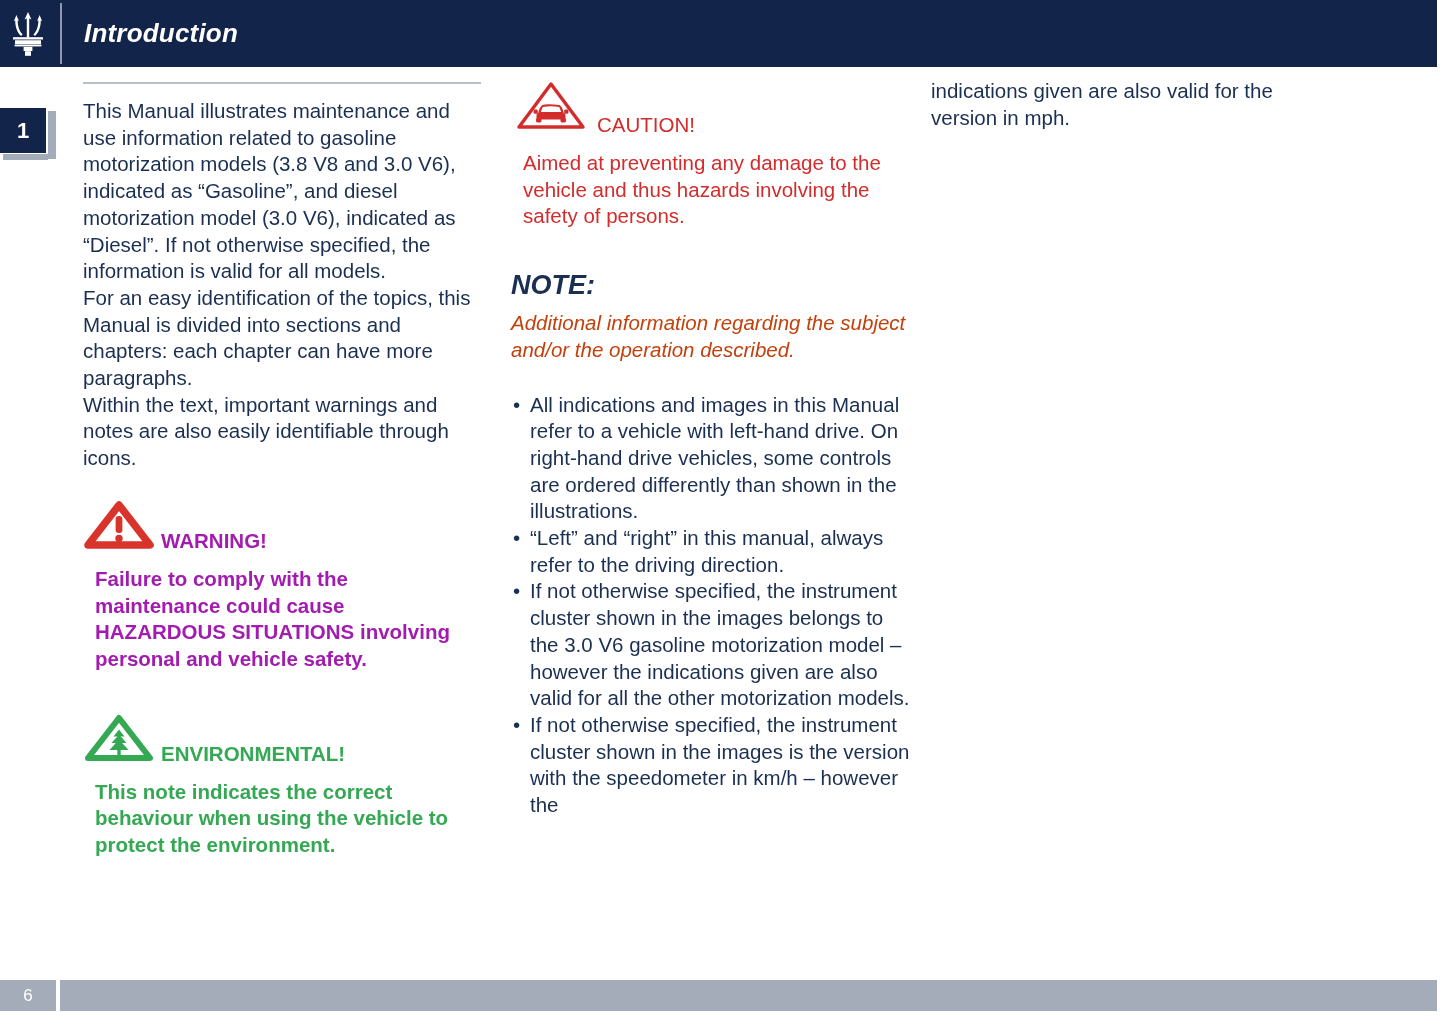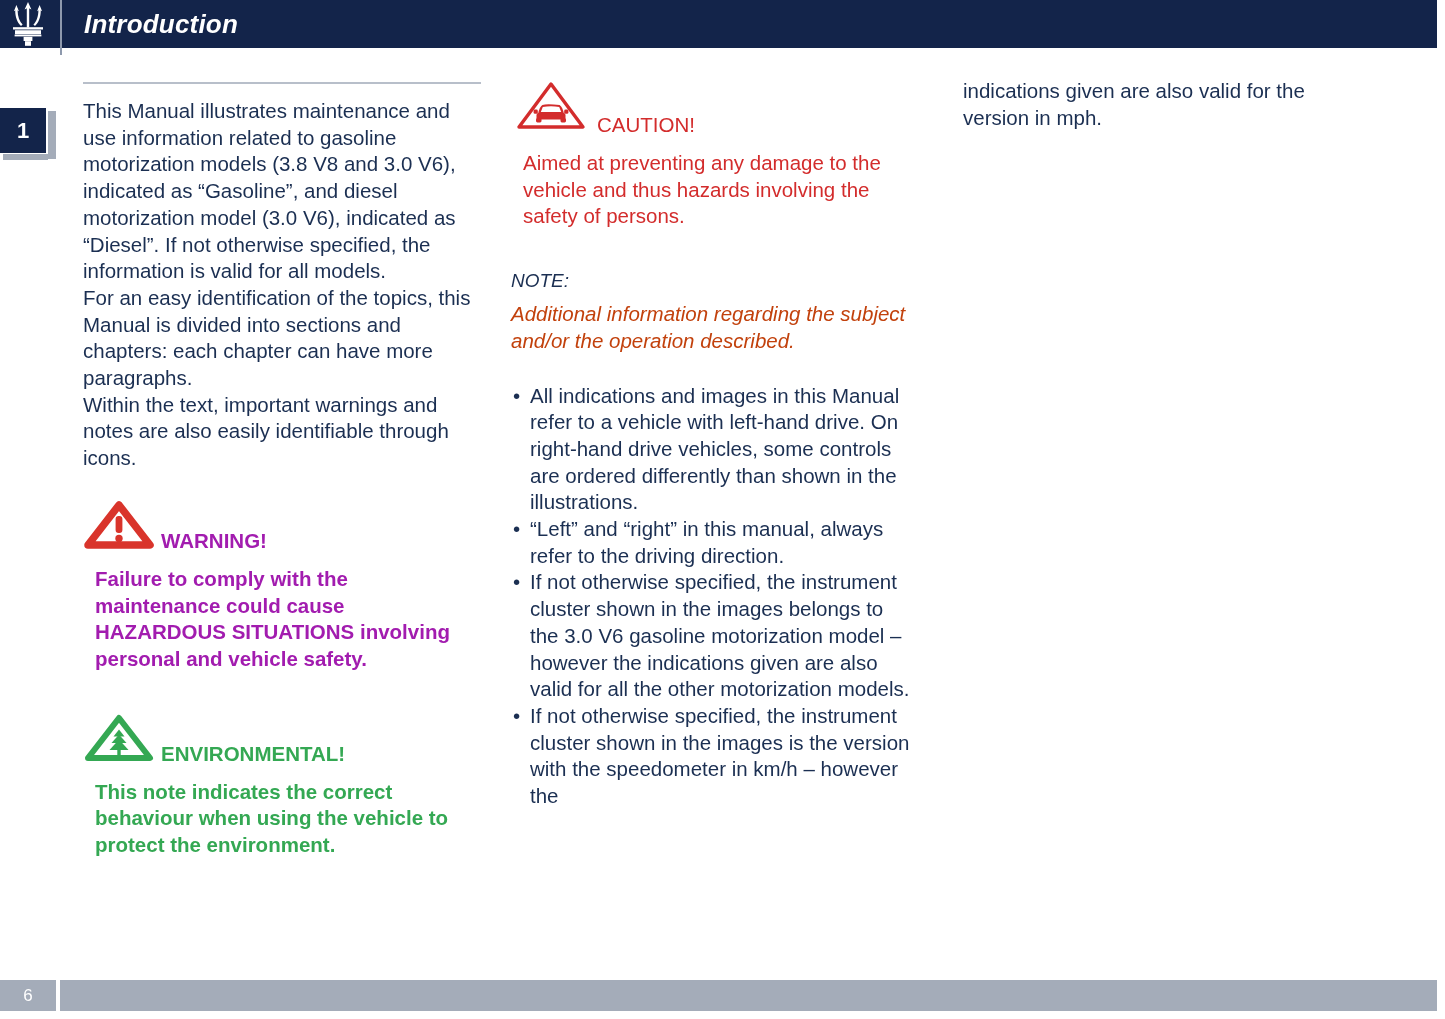--- a/index.html
+++ b/index.html
@@ -14,21 +14,21 @@
     overflow: hidden;
     position: relative;
   }
 
   
   .header {
     position: absolute;
     left: 0;
     top: 0;
     width: 1437px;
-    height: 48px;
+    height: 67px;
     background: #13244a;
     display: flex;
     align-items: center;
   }
   .logo-cell {
     width: 56px;
     height: 61px;
     display: flex;
     align-items: center;
     justify-content: center;
@@ -98,21 +98,21 @@
     top: 78px;
     width: 1300px;
     display: flex;
     gap: 0;
   }
   .col {
     width: 400px;
     flex: 0 0 400px;
   }
   .col-mid { margin-left: 28px; }
-  .col-right { margin-left: 52px; }
+  .col-right { margin-left: 20px; }
 
   
   .section-title {
     font-size: 29px;
     font-weight: bold;
     color: #1b2f52;
     line-height: 1.15;
     margin: 0 0 4px 0;
     letter-spacing: -0.2px;
   }
@@ -157,22 +157,22 @@
     margin: 12px;
     white-space: pre-line;
   }
   .red { color: #d32c2c; }
   .red-strong { color: #a21caf; }
   .green { color: #34a853; }
   .bold { font-weight: bold; }
 
   
   .note-label {
-    font-size: 19px;
-    font-weight: normal;
+    font-size: 27px;
+    font-weight: bold;
     font-style: italic;
     color: #1b2f52;
     margin: 0 0 9px 0;
   }
   .note-body {
     font-size: 20.5px;
     font-style: italic;
     line-height: 26.7px;
     color: #c2410c;
     margin: 0;

